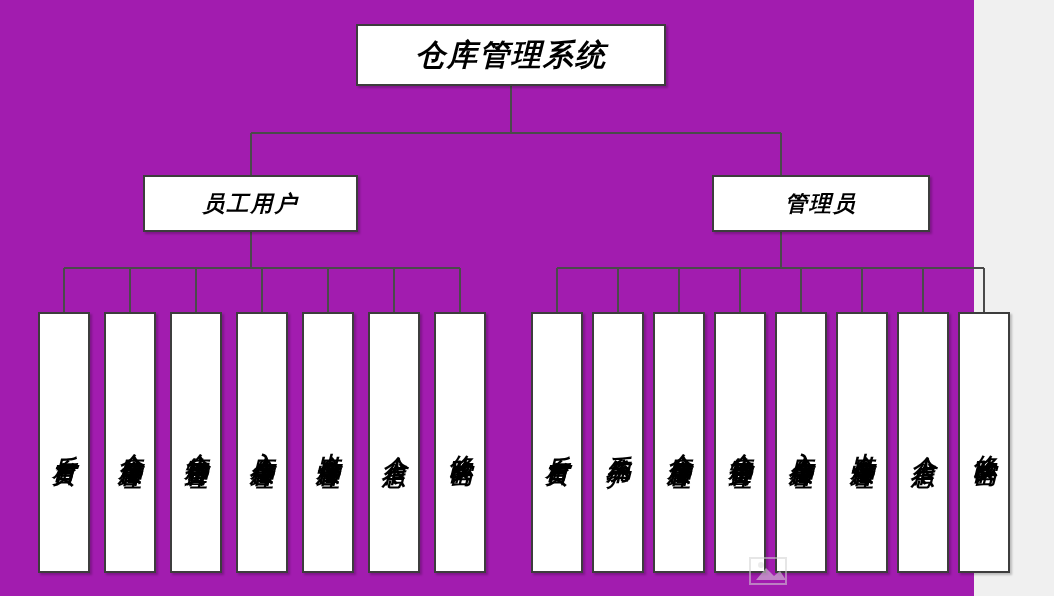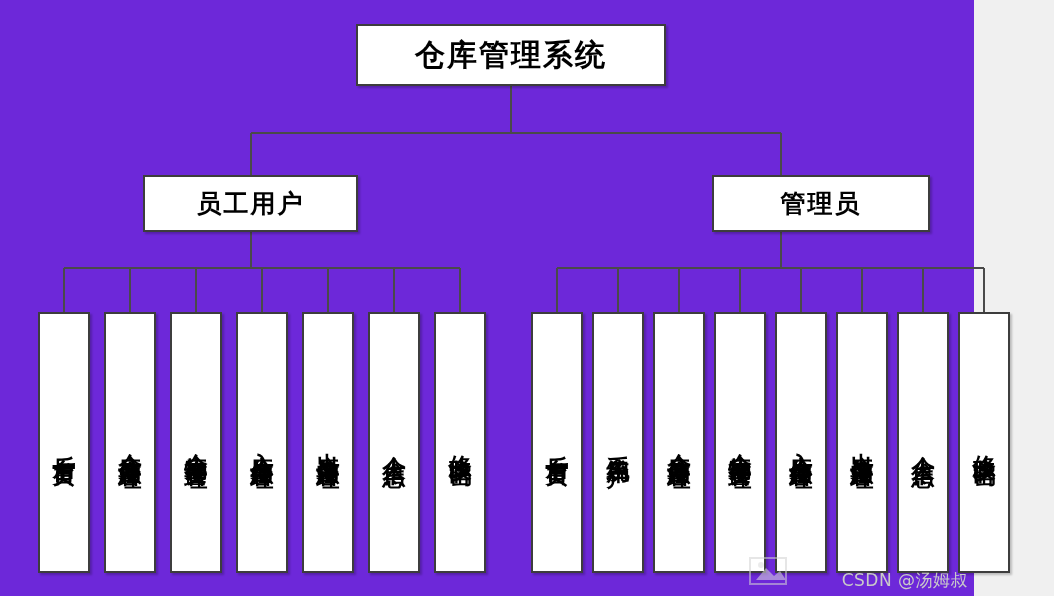--- a/index.html
+++ b/index.html
@@ -14,21 +14,22 @@
     overflow: hidden;
     font-family: "DejaVu Sans", "Liberation Sans", sans-serif;
     position: relative;
   }
   #diagram-canvas {
     position: absolute;
     left: 0;
     top: 0;
     width: 974px;
     height: 596px;
-    background: #6d28d9;
+    background: #a21caf;
+    font-style: italic;
   }
   .node-box {
     position: absolute;
     background: #ffffff;
     border: 2px solid #3d3d3d;
     box-sizing: border-box;
     box-shadow: 2px 2px 2px rgba(0,0,0,0.22);
     display: flex;
     align-items: center;
     justify-content: center;
@@ -40,21 +41,21 @@
     text-align: center;
     line-height: 1.08;
     letter-spacing: 0.5px;
     -webkit-font-smoothing: none;
   }
   .node-root .node-label {
     font-size: 30px;
     letter-spacing: 2px;
   }
   .node-branch .node-label {
-    font-size: 25px;
+    font-size: 22px;
     letter-spacing: 2px;
     text-align: center;
   }
   .node-leaf {
     border-width: 2px;
   }
   .node-leaf .node-label {
     font-size: 23px;
     writing-mode: vertical-rl;
     text-orientation: upright;
@@ -177,14 +178,13 @@
         <div class="node-label">修改密码</div>
       </div>
     </div>
 
   <svg class="watermark-mark" viewBox="0 0 54 34">
     <rect x="2" y="2" width="36" height="26" fill="none" stroke="#d2d2d2" stroke-width="2"></rect>
     <path d="M8 24 L18 12 L26 20 L32 15 L38 24 Z" fill="#dcdcdc"></path>
     <circle cx="13" cy="9" r="3" fill="#dcdcdc"></circle>
   </svg>
 
-  <div class="watermark">CSDN @汤姆叔</div>
 </div>
 
 </body></html>

